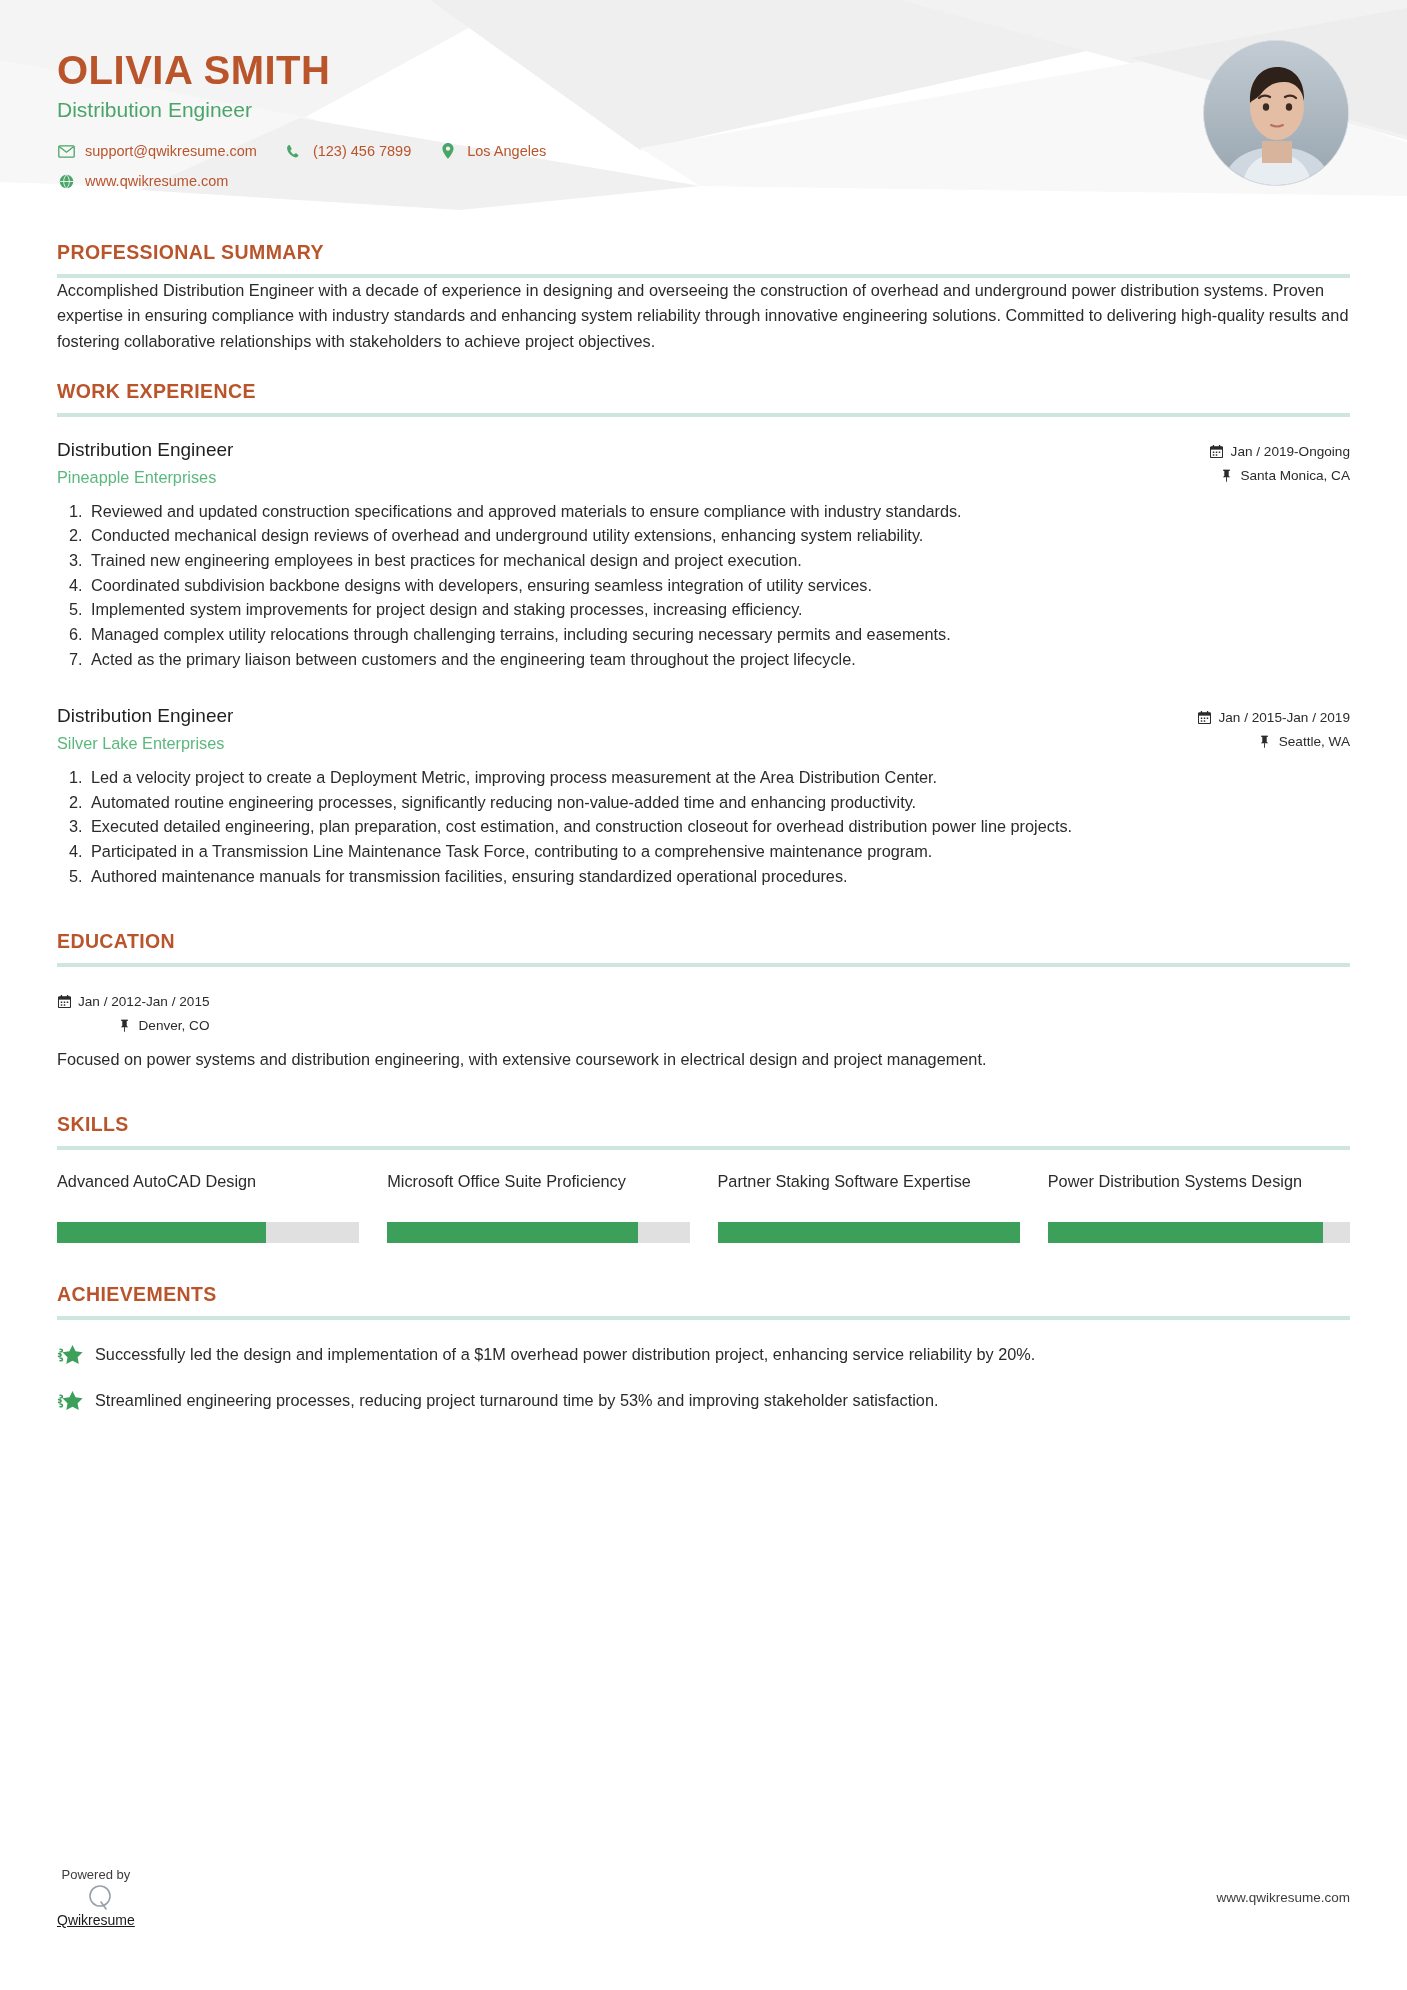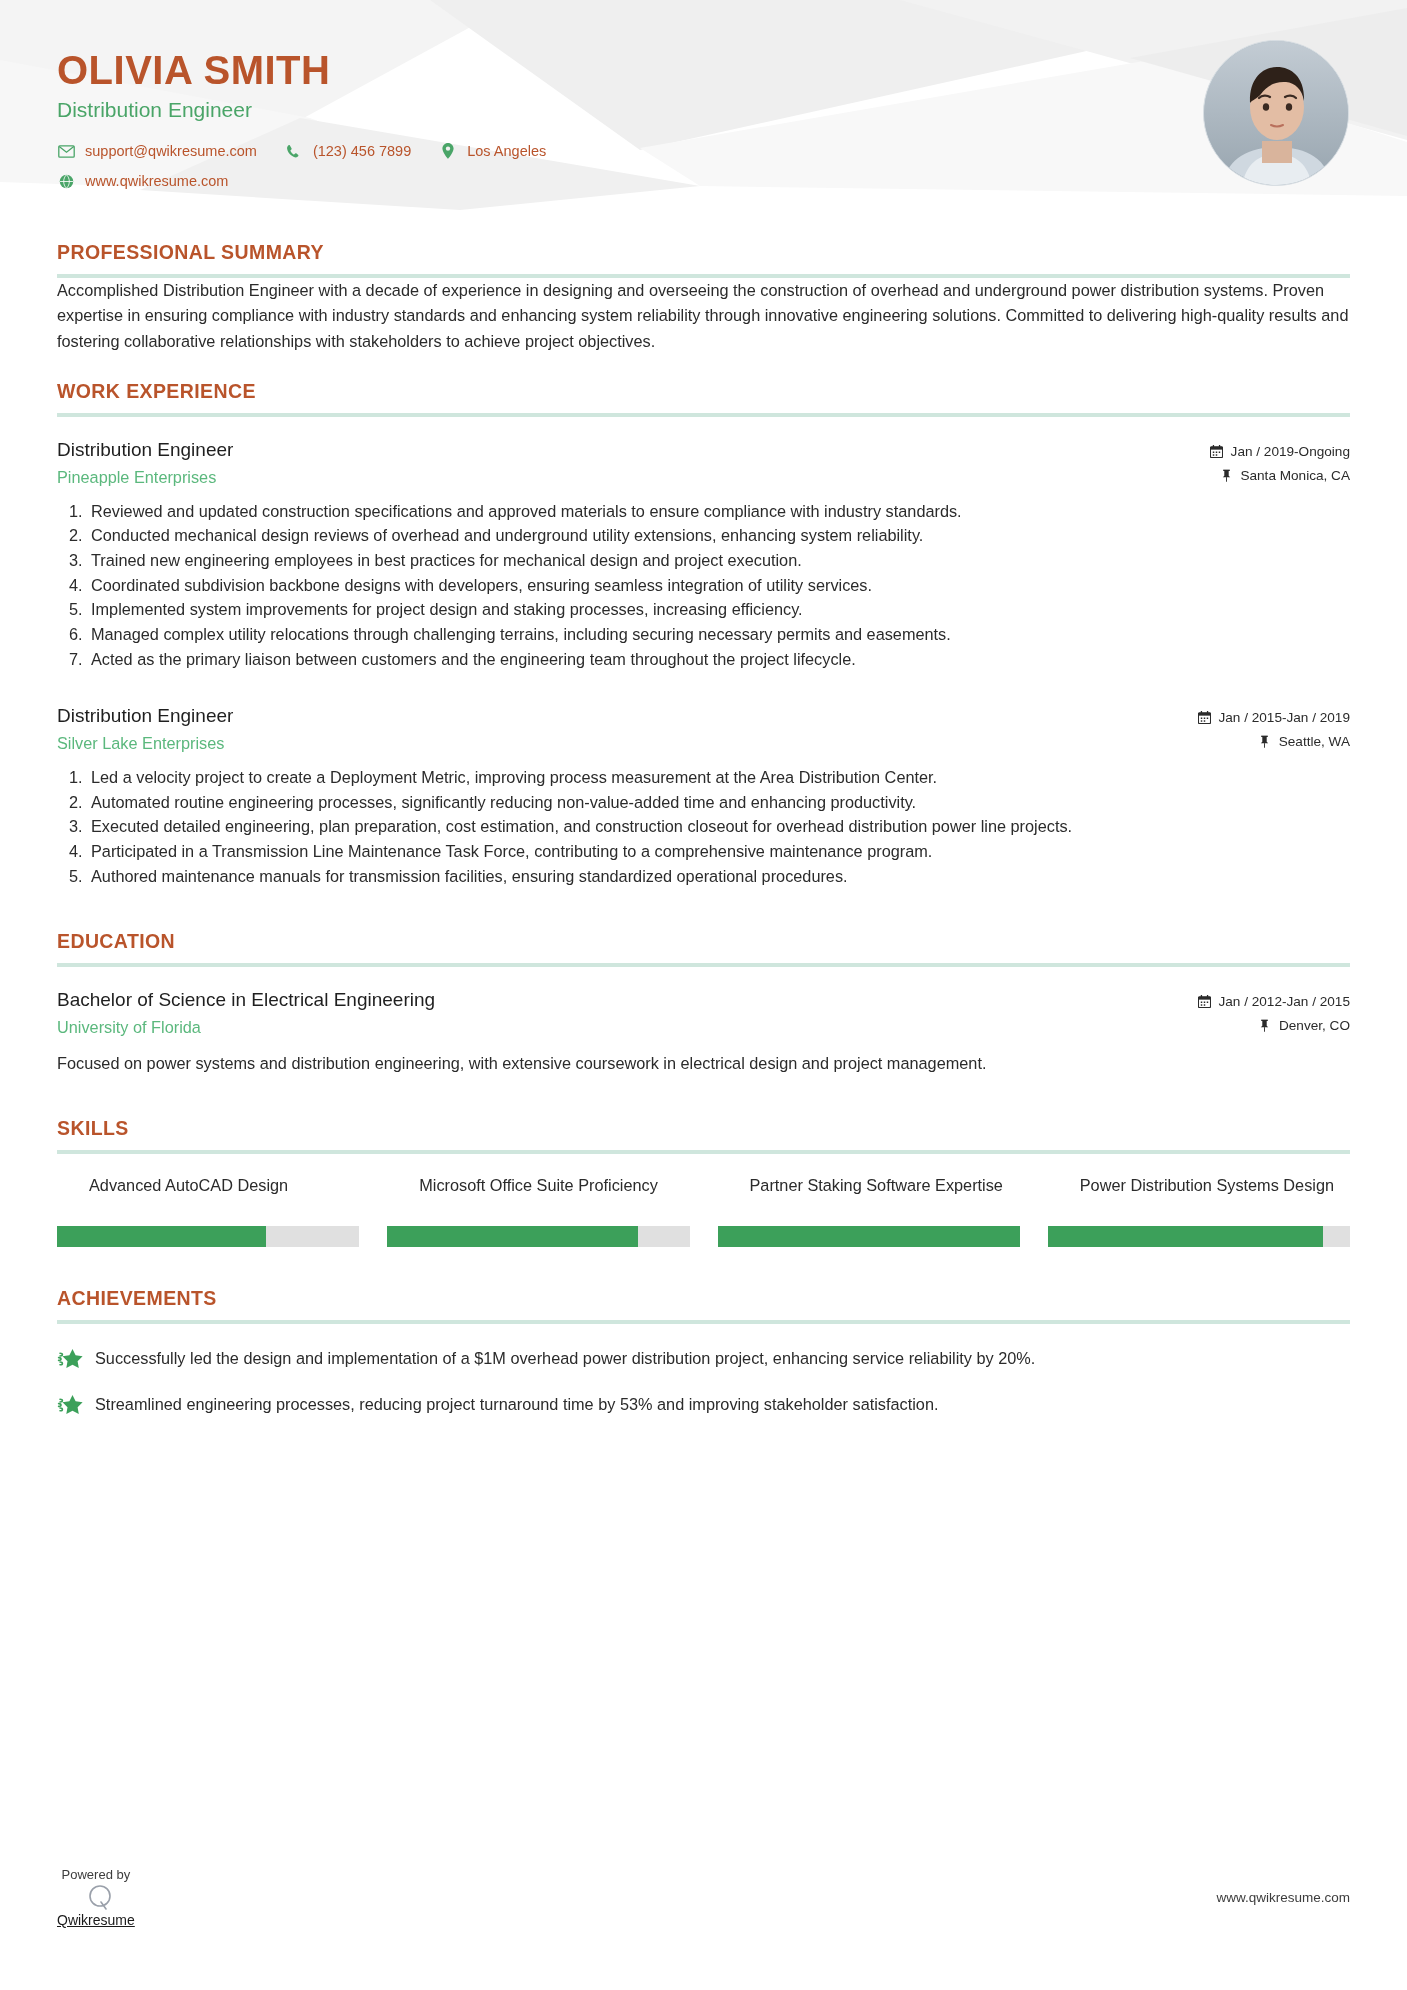--- a/index.html
+++ b/index.html
@@ -185,21 +185,20 @@
   }
   .skill {
     flex: 1 1 0;
     min-width: 0;
   }
   .skill-name {
     font-size: 16.3px;
     line-height: 1.35;
     color: #2b2b2b;
     min-height: 44px;
-    margin-left: 32px;
   }
   .skill-track {
     margin-top: 8px;
     height: 21px;
     background: #e0e0e0;
     width: 100%;
   }
   .skill-fill {
     height: 100%;
     background: #3ca05a;
@@ -457,24 +456,20 @@
         </ol>
       </div>
     </div>
 
     <div class="section" style="margin-top:42px;">
       <div class="section-title">EDUCATION</div>
       <div class="section-rule"></div>
 
       <div class="entry">
         <div class="entry-head">
-          <div class="entry-left">
-            <div class="entry-title">Bachelor of Science in Electrical Engineering</div>
-            <div class="entry-org">University of Florida</div>
-          </div>
           <div class="entry-meta">
             <div class="meta-line">
               <span class="m-icon">
                 <svg width="13" height="13" viewBox="0 0 14 14" fill="currentColor">
                   <rect x="0.5" y="2" width="13" height="11.5" rx="1" fill="none" stroke="currentColor" stroke-width="1.2"></rect>
                   <rect x="0.5" y="2" width="13" height="3"></rect>
                   <rect x="3" y="0" width="1.4" height="3"></rect>
                   <rect x="9.6" y="0" width="1.4" height="3"></rect>
                   <rect x="3" y="7" width="1.6" height="1.6"></rect>
                   <rect x="6.2" y="7" width="1.6" height="1.6"></rect>

